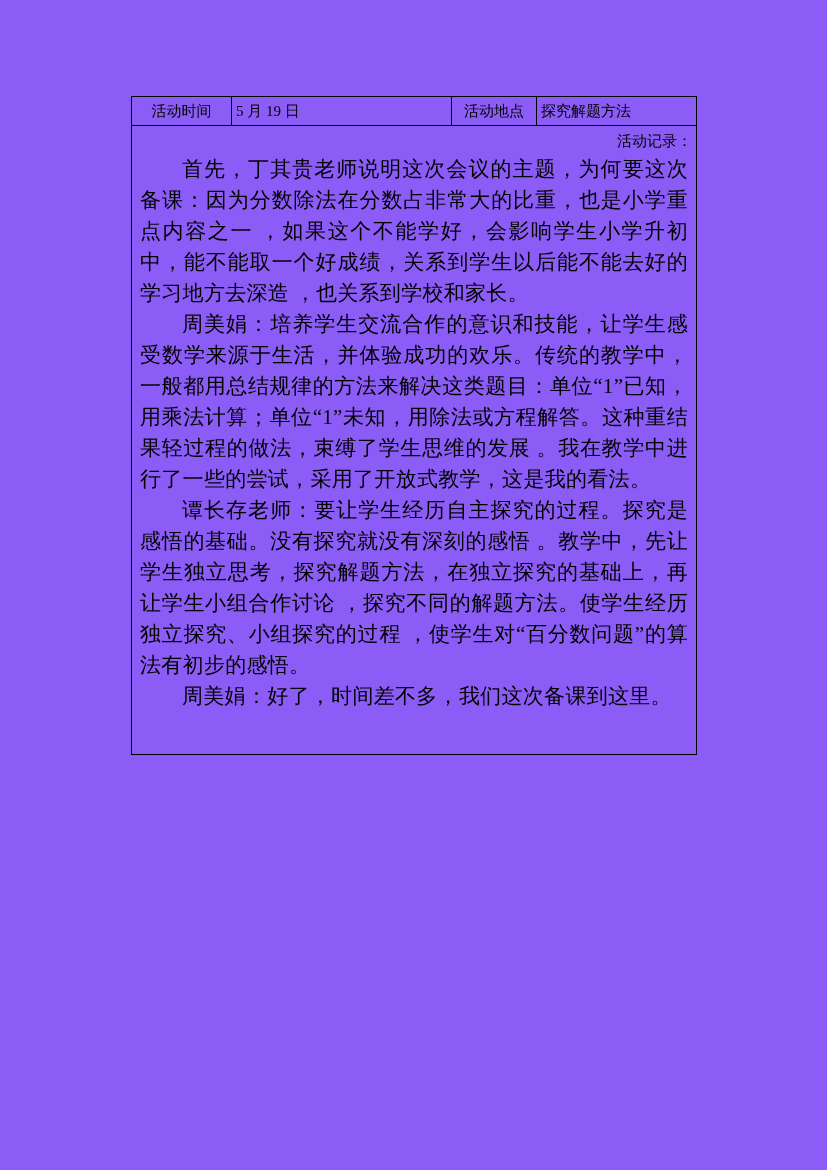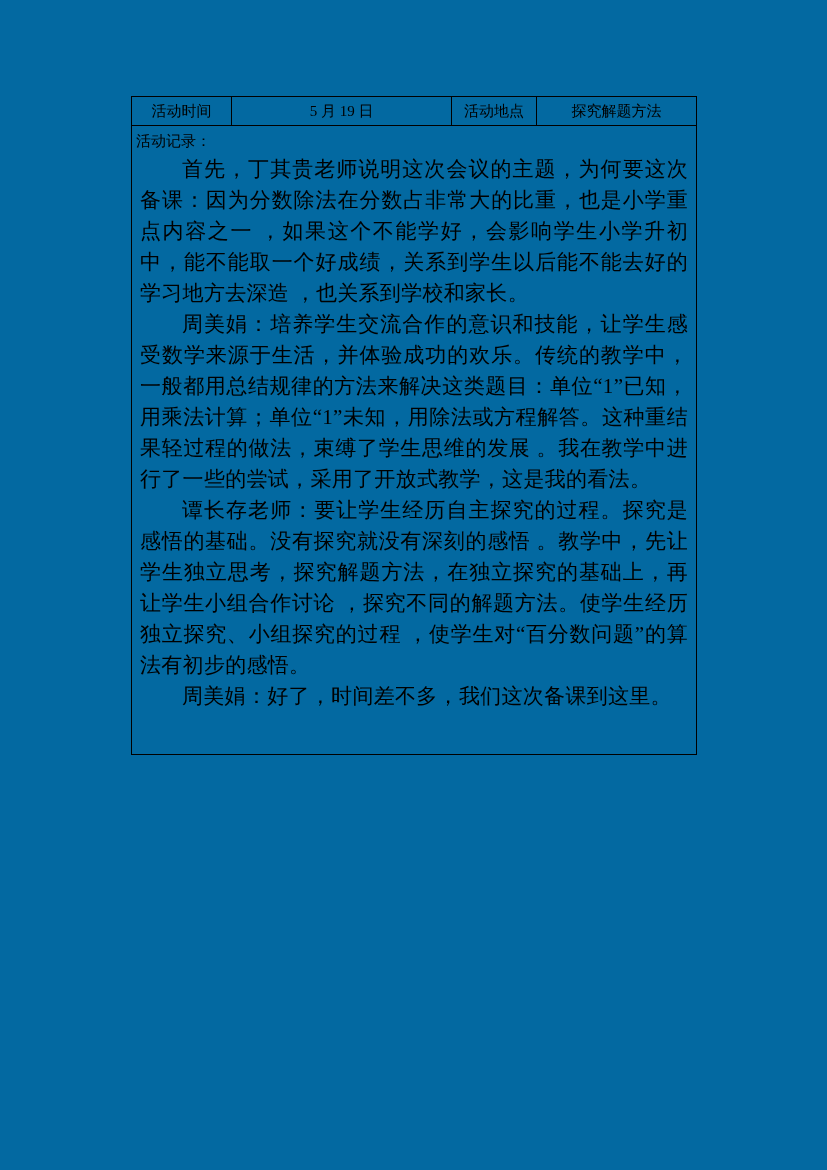--- a/index.html
+++ b/index.html
@@ -13,21 +13,21 @@
     font-family: "Liberation Serif", "DejaVu Serif", serif;
     color: #000000;
     position: relative;
   }
   .page {
     position: absolute;
     left: 0;
     top: 0;
     width: 827px;
     height: 1170px;
-    background: #0369a1;
+    background: #8b5cf6;
   }
   .doc-table {
     position: absolute;
     left: 131px;
     top: 96px;
     width: 565px;
     border-collapse: collapse;
     table-layout: fixed;
   }
   .doc-table td {
@@ -36,31 +36,31 @@
     font-size: 15px;
     line-height: 20px;
     vertical-align: middle;
     height: 24px;
   }
   .c-label {
     text-align: center;
     white-space: nowrap;
   }
   .c-val {
-    text-align: center;
+    text-align: left;
   }
   .record-cell {
     vertical-align: top;
     height: auto;
     padding: 4px 8px 10px 8px;
   }
   .record-title {
     font-size: 15px;
     line-height: 22px;
-    text-align: left;
+    text-align: right;
     margin: 2px 0 0 0;
   }
   .record-body p {
     margin: 0;
     font-size: 21px;
     line-height: 31px;
     text-align: justify;
     text-indent: 2em;
     letter-spacing: 0.3px;
   }

